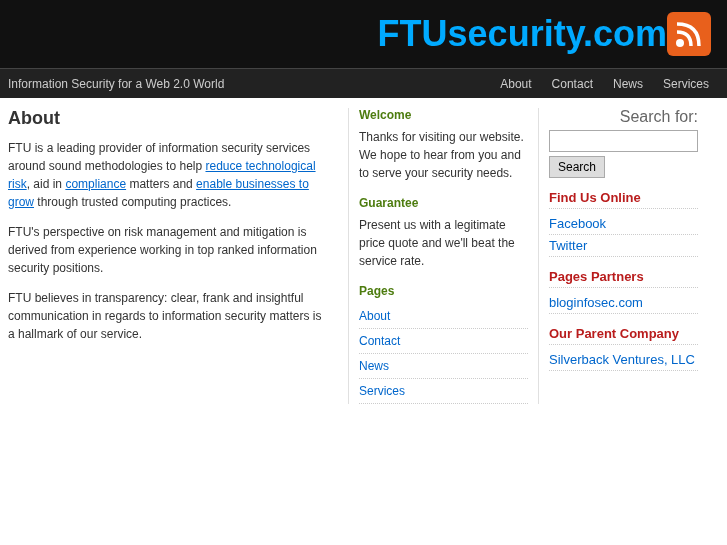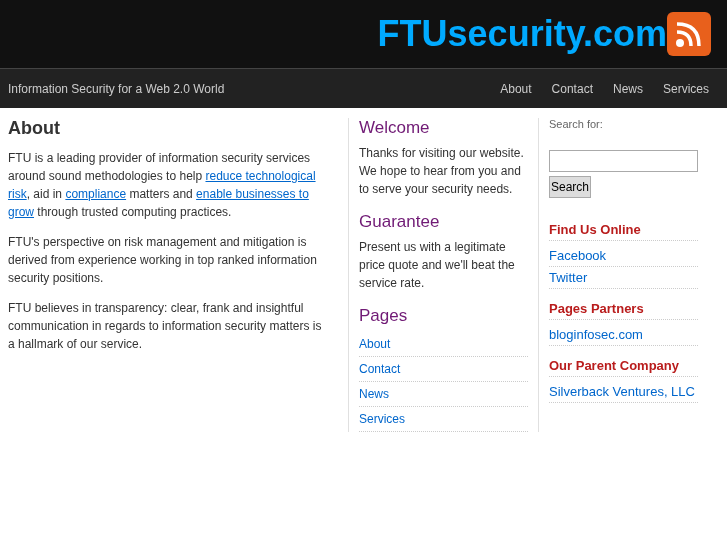--- a/index.html
+++ b/index.html
@@ -23,21 +23,21 @@
       width: 44px;
       height: 44px;
     }
 
     
     #navbar {
       background: #222;
       display: flex;
       align-items: center;
       padding: 0 8px;
-      height: 40px;
+      height: 30px;
       border-top: 1px solid #444;
     }
     #tagline {
       color: #ccc;
       font-size: 12px;
       flex: 1;
     }
     #nav-links {
       display: flex;
       gap: 0;
@@ -80,24 +80,24 @@
       cursor: pointer;
     }
 
     
     #middle {
       flex: 0 0 190px;
       padding: 0 10px;
       border-left: 1px solid #e0e0e0;
     }
     #middle h2 {
-      font-size: 17px;
-      font-weight: normal;
+      font-size: 12px;
+      font-weight: bold;
       margin-bottom: 6px;
-      color: #701a75;
+      color: #4d7c0f;
     }
     #middle p {
       font-size: 12px;
       line-height: 1.5;
       color: #333;
       margin-bottom: 14px;
     }
     .pages-list {
       list-style: none;
       margin-top: 4px;
@@ -113,39 +113,39 @@
       cursor: pointer;
     }
 
     
     #sidebar {
       flex: 0 0 160px;
       padding-left: 10px;
       border-left: 1px solid #e0e0e0;
     }
     #sidebar .section-label {
-      font-size: 11px;
+      font-size: 16px;
       color: #666;
-      margin-bottom: 20px;
+      margin-bottom: 4px;
+      text-align: right;
     }
     #search-box {
       width: 100%;
       height: 22px;
       border: 1px solid #aaa;
       font-size: 12px;
       padding: 2px 4px;
       margin-bottom: 4px;
     }
     #search-button {
       background: #ddd;
       border: 1px solid #aaa;
-      padding: 3px 1px;
-      font-size: 12px;
-      cursor: pointer;
-      margin-bottom: 12px;
+      padding: 3px 8px;
+      font-size: 12px;
+      cursor: pointer;
     }
     #sidebar h3 {
       font-size: 13px;
       font-weight: bold;
       margin-bottom: 4px;
       color: #b91c1c;
       border-bottom: 1px dotted #ccc;
       padding-bottom: 3px;
     }
     .sidebar-link {

